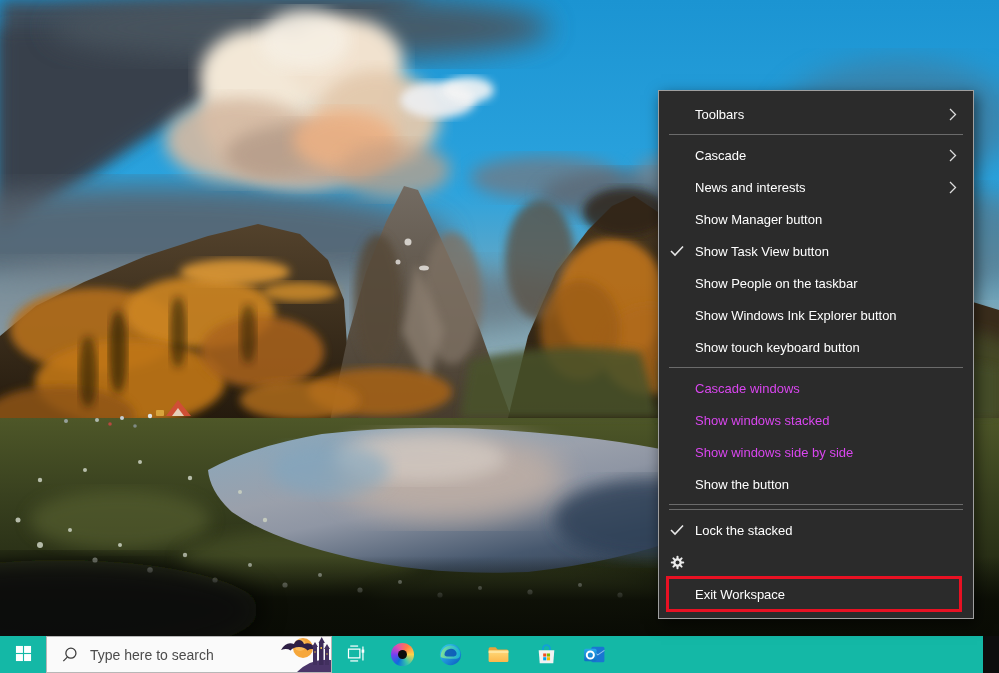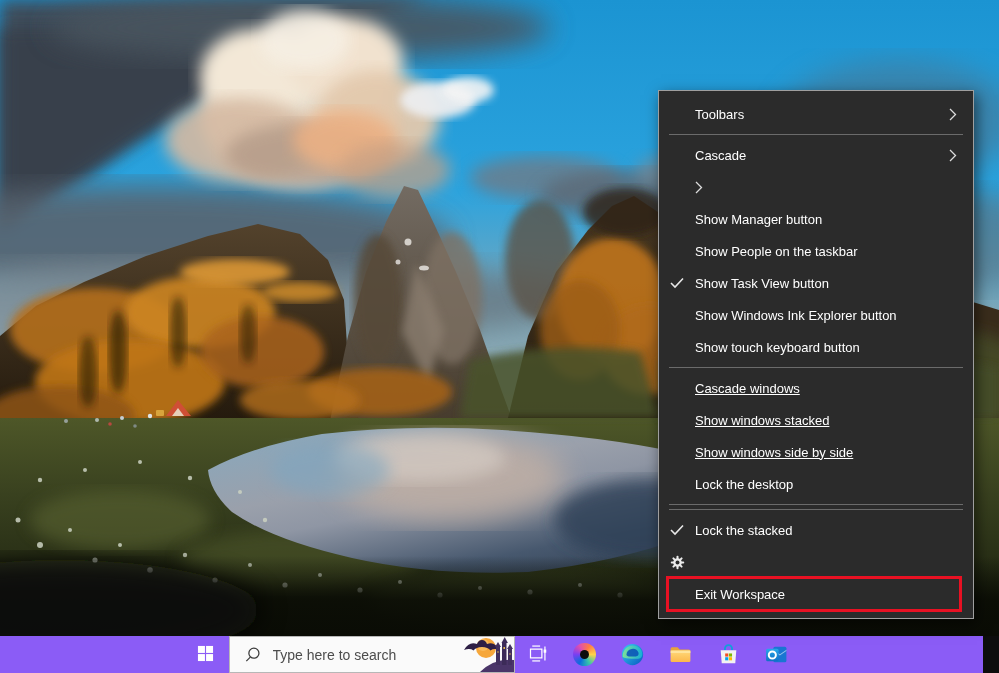--- a/index.html
+++ b/index.html
@@ -5,22 +5,22 @@
   html,body{margin:0;padding:0;background:#000;}
   *{box-sizing:border-box;}
   .screen{
     position:relative;width:999px;height:673px;overflow:hidden;
     font-family:"Liberation Sans","DejaVu Sans",sans-serif;background:#0d0d0d;
   }
   .wallpaper{position:absolute;left:0;top:0;width:999px;height:636px;display:block;}
 
   
   .taskbar{
-    position:absolute;left:0;right:16px;bottom:0;height:37px;background:#8b5cf6;
-    display:flex;align-items:stretch;z-index:5;justify-content:center;
+    position:absolute;left:0;right:16px;bottom:0;height:37px;background:#14b8a6;
+    display:flex;align-items:stretch;z-index:5;
   }
   .tb-btn{
     display:flex;align-items:center;justify-content:center;border:none;background:transparent;
     padding:0;cursor:pointer;
   }
   .start-btn{width:46px;}
   .search-box{
     position:relative;width:286px;background:#fafafa;border:1px solid #b7b7b7;
     display:flex;align-items:center;overflow:hidden;
   }
@@ -43,21 +43,21 @@
     background:#2b2b2b;border:1px solid #9f9f9f;padding:7px 0 8px;
     box-shadow:3px 5px 14px rgba(0,0,0,.55);
   }
   .menu-item{
     position:relative;height:32px;display:flex;align-items:center;
     color:#ffffff;font-size:13px;cursor:default;
   }
   .menu-item .mi-icon{width:36px;flex:none;display:flex;align-items:center;justify-content:center;}
   .menu-item .mi-label{flex:1 1 auto;white-space:nowrap;}
   .menu-item .mi-arrow{margin-right:16px;flex:none;display:flex;align-items:center;}
-  .menu-item.disabled{color:#ffffff;text-decoration:underline;}
+  .menu-item.disabled{color:#d946ef;}
   .menu-sep{height:1px;background:#6b6b6b;margin:4px 10px;}
   .menu-item.annotated::after{
     content:'';position:absolute;left:7px;right:11px;top:-2px;bottom:-2px;
     border:3px solid var(--annot,#e81123);pointer-events:none;
   }
 </style>
 </head>
 <body>
 
 <div class="screen">
@@ -352,44 +352,45 @@
         <span class="mi-icon"></span>
         <span class="mi-label">Cascade</span>
         <span class="mi-arrow">
           <svg width="8" height="13" viewBox="0 0 8 13">
             <polyline points="1,1 6.5,6.5 1,12" stroke="#dcdcdc" stroke-width="1.3" fill="none"></polyline>
           </svg>
         </span>
       </div>
       <div class="menu-item">
         <span class="mi-icon"></span>
+        <span class="mi-label">News and interests</span>
         <span class="mi-arrow">
           <svg width="8" height="13" viewBox="0 0 8 13">
             <polyline points="1,1 6.5,6.5 1,12" stroke="#dcdcdc" stroke-width="1.3" fill="none"></polyline>
           </svg>
         </span>
       </div>
       <div class="menu-item">
         <span class="mi-icon"></span>
         <span class="mi-label">Show Manager button</span>
       </div>
       <div class="menu-item">
-        <span class="mi-icon"></span>
-        <span class="mi-label">Show People on the taskbar</span>
-      </div>
-      <div class="menu-item">
         <span class="mi-icon">
           <svg width="14" height="12" viewBox="0 0 14 12">
             <polyline points="1,6 5,10 13,1.5" stroke="#e8e8e8" stroke-width="1.6" fill="none"></polyline>
           </svg>
         </span>
         <span class="mi-label">Show Task View button</span>
       </div>
       <div class="menu-item">
         <span class="mi-icon"></span>
+        <span class="mi-label">Show People on the taskbar</span>
+      </div>
+      <div class="menu-item">
+        <span class="mi-icon"></span>
         <span class="mi-label">Show Windows Ink Explorer button</span>
       </div>
       <div class="menu-item">
         <span class="mi-icon"></span>
         <span class="mi-label">Show touch keyboard button</span>
       </div>
       <div class="menu-sep"></div>
       <div class="menu-item disabled">
         <span class="mi-icon"></span>
         <span class="mi-label">Cascade windows</span>
@@ -397,21 +398,21 @@
       <div class="menu-item disabled">
         <span class="mi-icon"></span>
         <span class="mi-label">Show windows stacked</span>
       </div>
       <div class="menu-item disabled">
         <span class="mi-icon"></span>
         <span class="mi-label">Show windows side by side</span>
       </div>
       <div class="menu-item">
         <span class="mi-icon"></span>
-        <span class="mi-label">Lock the desktop</span>
+        <span class="mi-label">Show the button</span>
       </div>
       <div class="menu-sep"></div>
       <div class="menu-sep"></div>
       <div class="menu-item">
         <span class="mi-icon">
           <svg width="14" height="12" viewBox="0 0 14 12">
             <polyline points="1,6 5,10 13,1.5" stroke="#e8e8e8" stroke-width="1.6" fill="none"></polyline>
           </svg>
         </span>
         <span class="mi-label">Lock the stacked</span>

